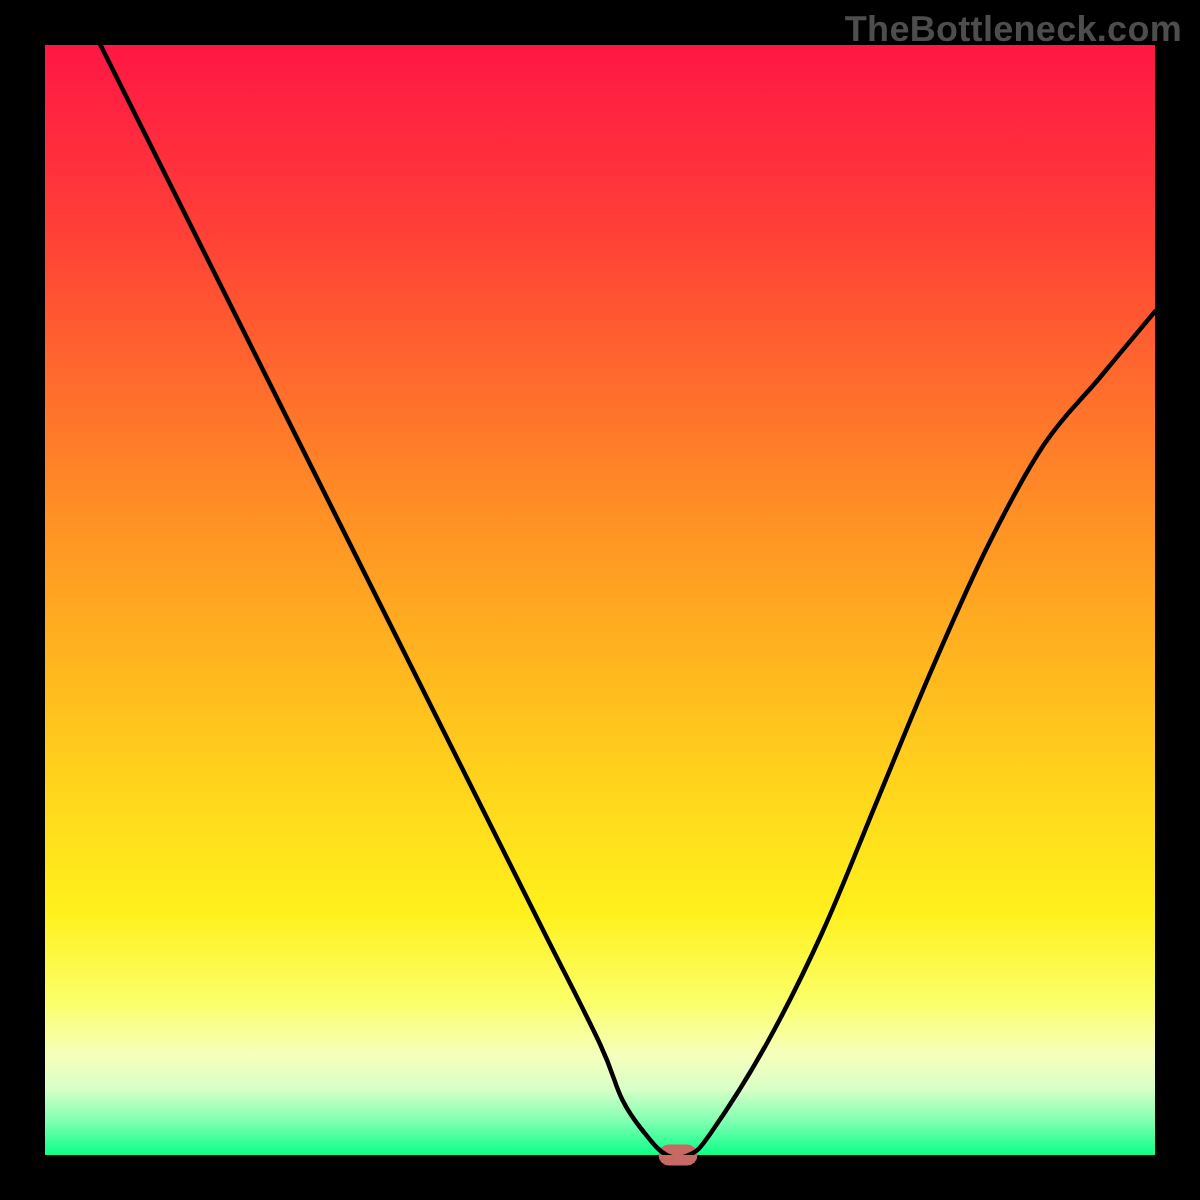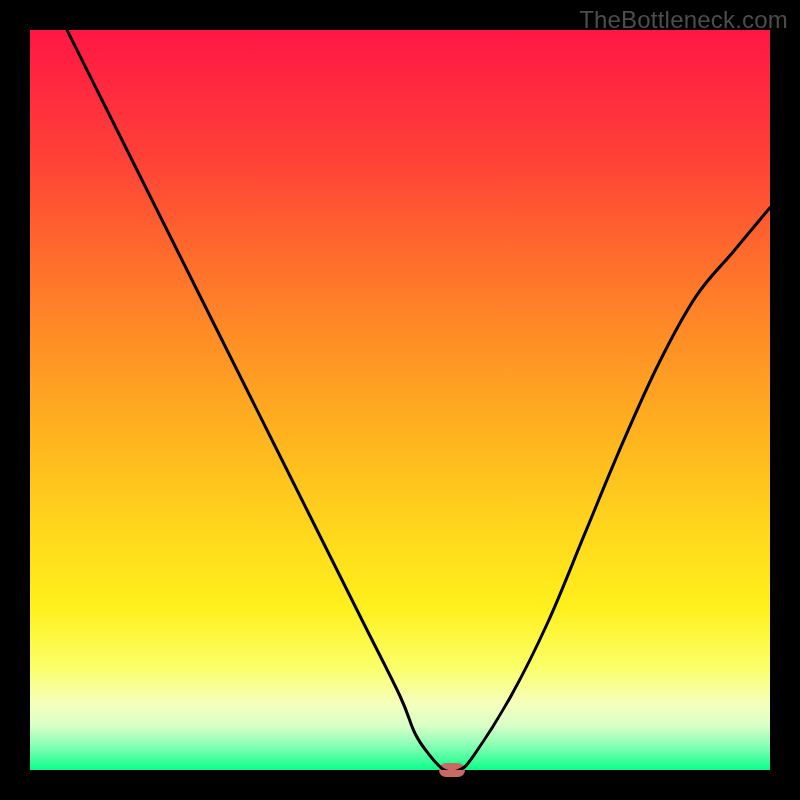--- a/index.html
+++ b/index.html
@@ -15,21 +15,21 @@
     position: relative;
     width: 800px;
     height: 800px;
     background: #000;
   }
   .watermark {
     position: absolute;
     top: 6px;
     right: 12px;
     font-size: 24px;
-    font-weight: 400;
+    font-weight: 700;
     color: #4d4d4d;
     letter-spacing: 0.2px;
     z-index: 10;
   }
   .plot-area {
     position: absolute;
     left: 30px;
     top: 30px;
     width: 740px;
     height: 740px;

